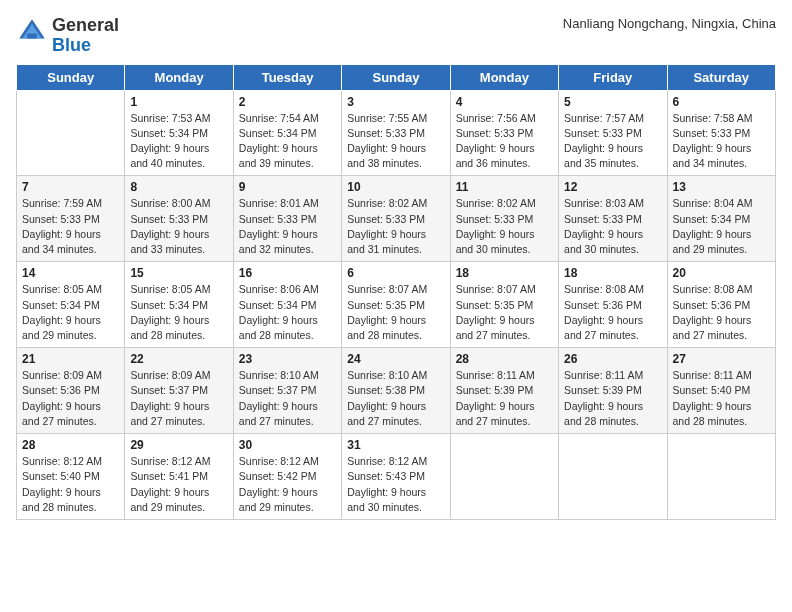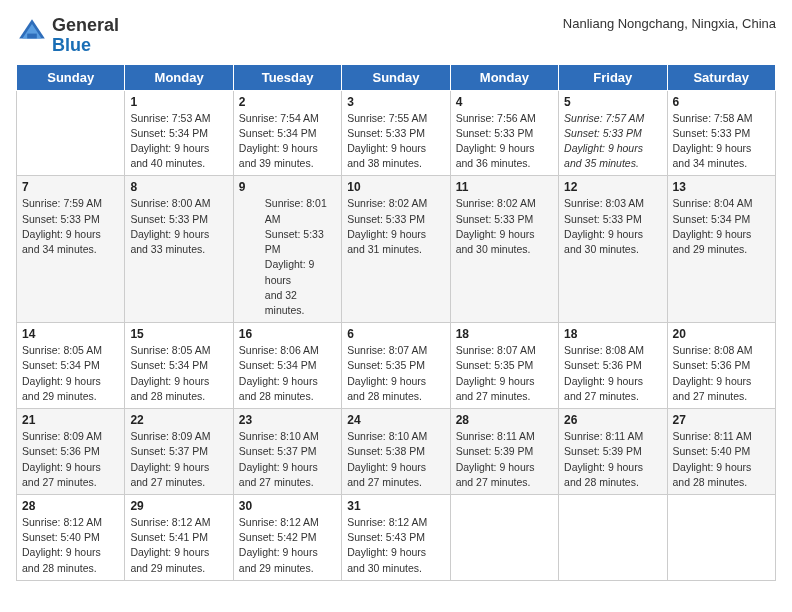--- a/index.html
+++ b/index.html
@@ -143,21 +143,21 @@
         </td>
         <td>
           <div class="day-number">4</div>
           <div class="day-info" style="white-space: pre-line;">Sunrise: 7:56 AM
 Sunset: 5:33 PM
 Daylight: 9 hours
 and 36 minutes.</div>
         </td>
         <td>
           <div class="day-number">5</div>
-          <div class="day-info" style="white-space: pre-line; font-style: italic;">Sunrise: 7:57 AM
+          <div class="day-info" style="white-space: pre-line;">Sunrise: 7:57 AM
 Sunset: 5:33 PM
 Daylight: 9 hours
 and 35 minutes.</div>
         </td>
         <td>
           <div class="day-number">6</div>
           <div class="day-info" style="white-space: pre-line;">Sunrise: 7:58 AM
 Sunset: 5:33 PM
 Daylight: 9 hours
 and 34 minutes.</div>
@@ -173,21 +173,21 @@
         </td>
         <td>
           <div class="day-number">8</div>
           <div class="day-info" style="white-space: pre-line;">Sunrise: 8:00 AM
 Sunset: 5:33 PM
 Daylight: 9 hours
 and 33 minutes.</div>
         </td>
         <td>
           <div class="day-number">9</div>
-          <div class="day-info" style="white-space: pre-line; margin-left: 26px;">Sunrise: 8:01 AM
+          <div class="day-info" style="white-space: pre-line;">Sunrise: 8:01 AM
 Sunset: 5:33 PM
 Daylight: 9 hours
 and 32 minutes.</div>
         </td>
         <td>
           <div class="day-number">10</div>
           <div class="day-info" style="white-space: pre-line;">Sunrise: 8:02 AM
 Sunset: 5:33 PM
 Daylight: 9 hours
 and 31 minutes.</div>

